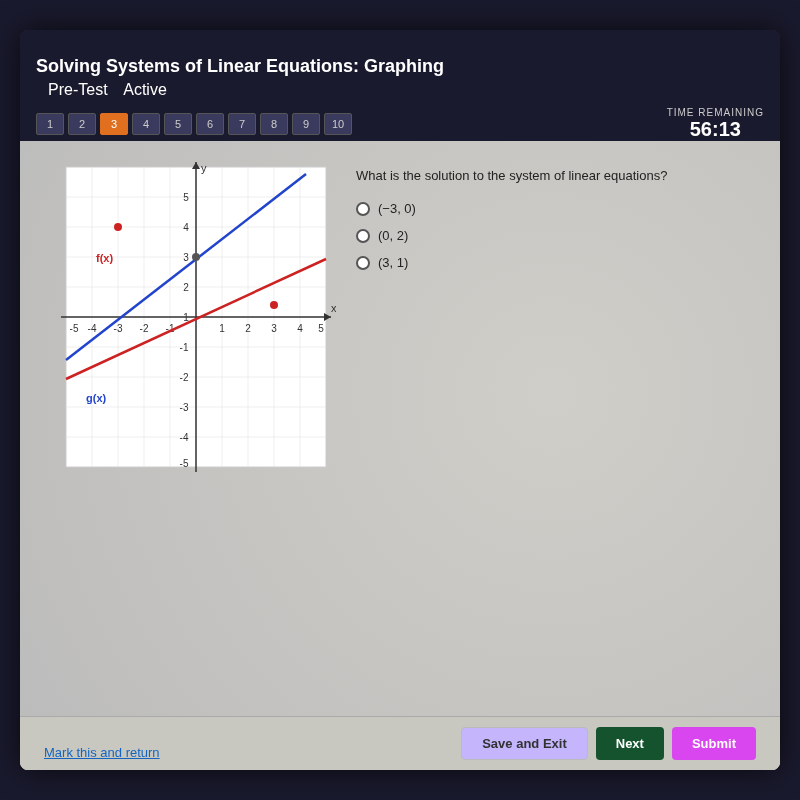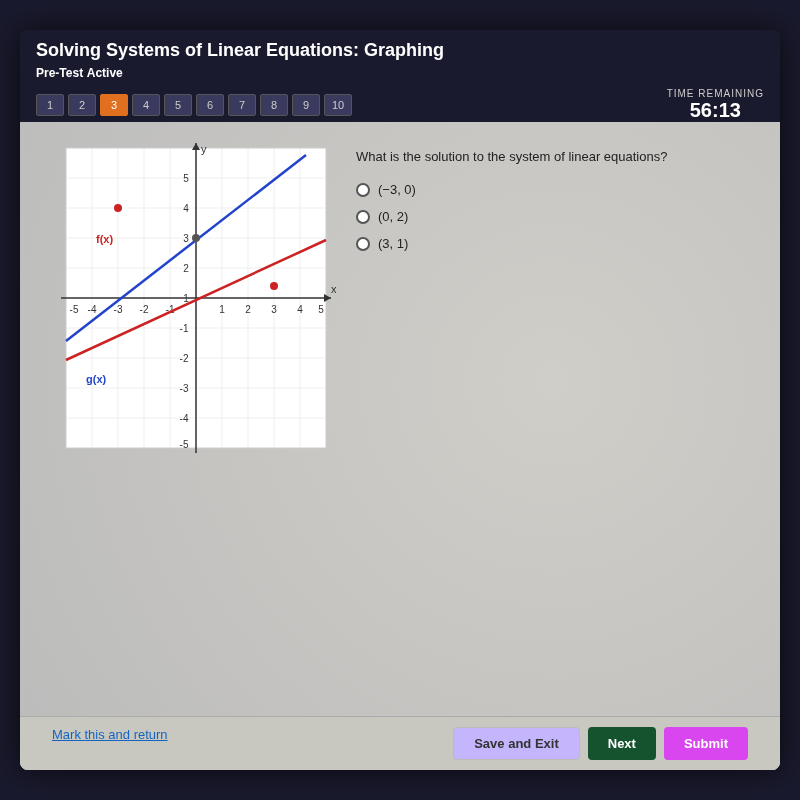--- a/index.html
+++ b/index.html
@@ -22,42 +22,41 @@
       border-radius: 8px;
       overflow: hidden;
       display: flex;
       flex-direction: column;
       box-shadow: 0 0 30px rgba(0,0,0,0.7);
     }
 
     
     .header {
       background: #1a1a2e;
-      padding: 10px 16px 0 16px;
+      padding: 26px 16px 0 16px;
       flex-shrink: 0;
     }
 
     .header-title {
       color: white;
       font-size: 18px;
       font-weight: bold;
       margin-bottom: 4px;
     }
 
     .header-subtitle {
       color: #7ec8e3;
       font-size: 13px;
       margin-bottom: 8px;
     }
 
     .header-subtitle span {
       color: white;
-      margin-left: 0;
-      font-size: 12px;
-      font-weight: bold;
+      margin-left: 12px;
+      font-size: 16px;
     }
 
     .header-bottom {
       display: flex;
       align-items: center;
       justify-content: space-between;
     }
 
     .question-tabs {
       display: flex;
@@ -162,23 +161,23 @@
     }
 
     .answer-label {
       font-size: 13px;
       color: #222;
     }
 
     
     .bottom-bar {
       background: #c8c8c0;
-      padding: 10px 32px;
-      display: flex;
-      align-items: flex-start;
+      padding: 10px 24px;
+      display: flex;
+      align-items: flex-end;
       justify-content: space-between;
       border-top: 1px solid #aaa;
     }
 
     .mark-link {
       color: #1565c0;
       font-size: 13px;
       text-decoration: underline;
       cursor: pointer;
     }

